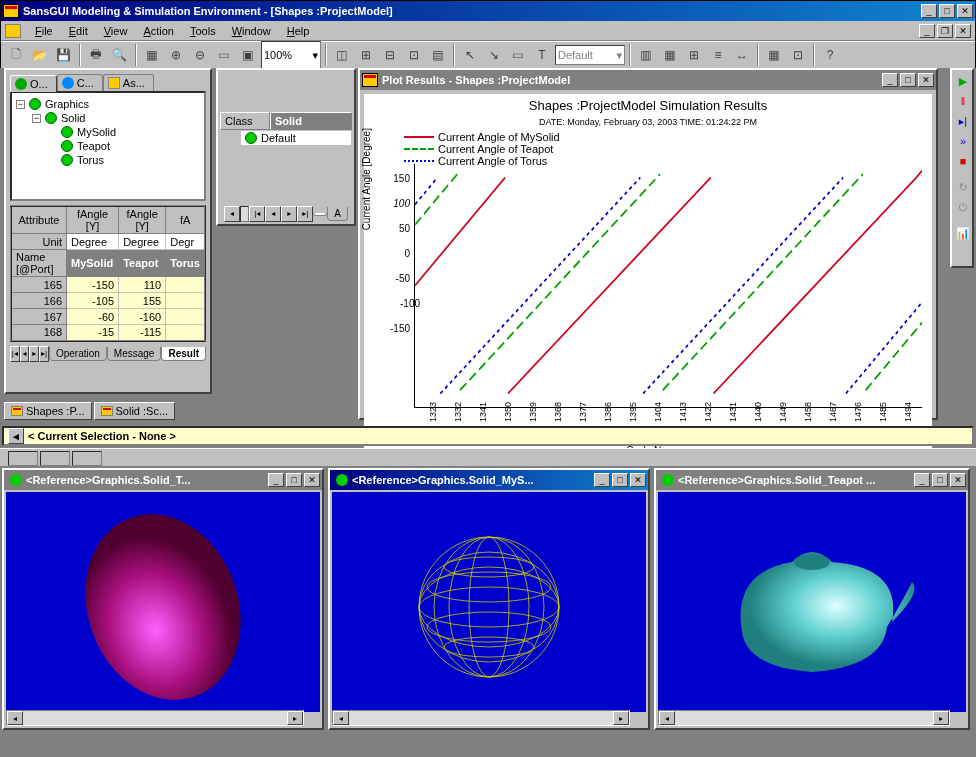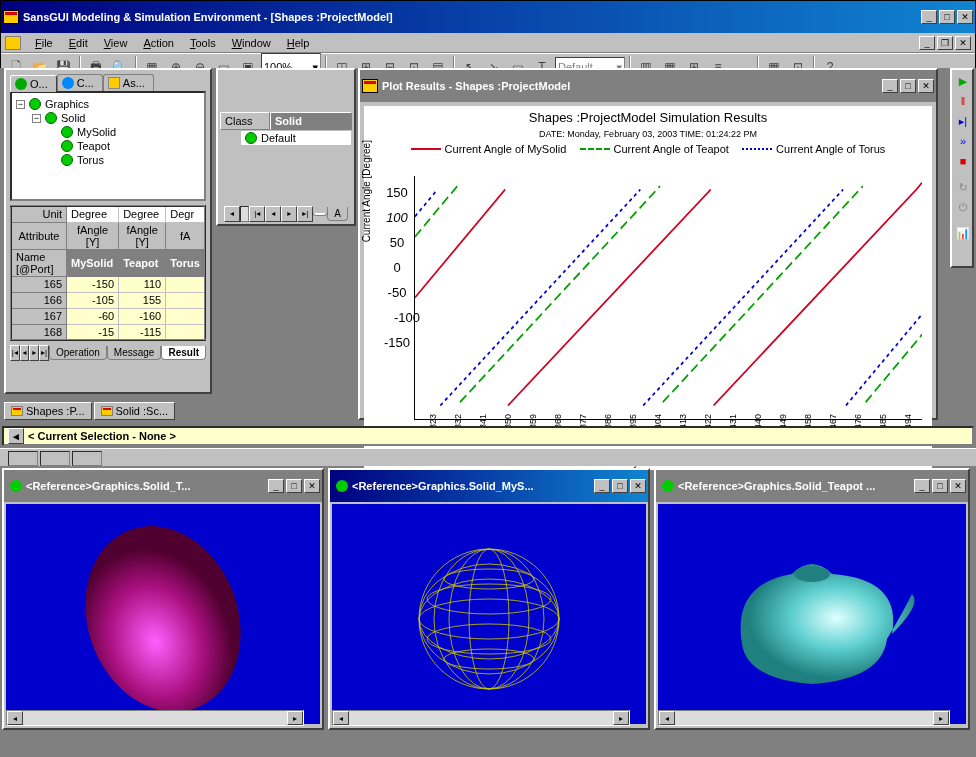--- a/index.html
+++ b/index.html
@@ -1,18 +1,18 @@
 <!DOCTYPE html>
 <html><head>
 <meta charset="utf-8">
 <style>
 * { box-sizing: border-box; margin: 0; padding: 0; font-family: "MS Sans Serif", Tahoma, sans-serif; font-size: 11px; }
 body { background: #c0c0c0; width: 976px; height: 757px; overflow: hidden; border: 1px solid #000; }
 
-.titlebar { background: linear-gradient(to right, #000080, #1084d0); color: #fff; height: 32px; display: flex; align-items: center; padding: 0 2px; }
+.titlebar { background: linear-gradient(to right, #000080, #1084d0); color: #fff; height: 20px; display: flex; align-items: center; padding: 0 2px; }
 .titlebar .icon { width: 16px; height: 14px; background: #ffcc00; border: 1px solid #000; margin-right: 4px; display: flex; flex-direction: column; }
 .titlebar .icon::before { content: ""; display:block; height:3px; background:#d00; margin:1px; }
 .titlebar .title { flex: 1; font-weight: bold; }
 .winbtn { width: 16px; height: 14px; background: #c0c0c0; border: 1px solid #fff; border-right-color:#404040; border-bottom-color:#404040; margin-left: 2px; font-size:9px; line-height:12px; text-align:center; font-family: Marlett, sans-serif; color:#000;}
 .menubar { background: #c0c0c0; height: 20px; display:flex; align-items:center; padding: 0 4px; border-bottom: 1px solid #808080; }
 .menubar .mitem { padding: 2px 8px; }
 .menubar .mitem u { text-decoration: underline; }
 .mdi-ctrl { margin-left:auto; display:flex; }
 
 .toolbar { background:#c0c0c0; height: 28px; border-top:1px solid #fff; border-bottom:1px solid #808080; display:flex; align-items:center; padding: 0 4px; gap:2px;}
@@ -59,27 +59,27 @@
 .rightgrid .hdr .cell { flex:1; background:#c0c0c0; border:1px solid; border-color:#fff #808080 #808080 #fff; padding:2px 4px;}
 .rightgrid .row3 { display:flex; background:#fff; border:1px solid #c0c0c0;}
 .rightgrid .row3 .c1 { width:20px; border-right:1px solid #c0c0c0; background:#c0c0c0;}
 .rightgrid .row3 .c2 { flex:1; padding:1px 4px; display:flex; align-items:center; gap:4px;}
 
 .plotwin { position:absolute; left:358px; top:22px; width:580px; height:330px; background:#c0c0c0; border:2px solid; border-color:#fff #404040 #404040 #fff;}
 .plotwin .titlebar { background:#808080;}
 .plotbody { background:#fff; margin:4px; height:364px; position:relative;}
 .plot-title { text-align:center; font-size:13px; padding:4px;}
 .plot-sub { text-align:center; font-size:9px;}
-.legend { display:flex; justify-content:space-around; padding:4px 40px; font-size:9px;}
+.legend { display:flex; justify-content:space-around; padding:4px 40px; font-size:9px;flex-direction:column;}
 .legend-item { display:flex; align-items:center; gap:4px;}
 .lline { width:30px; height:2px;}
 .chart { position:absolute; left:50px; top:70px; right:10px; bottom:50px; border-left:1px solid #000; border-bottom:1px solid #000;}
 .ylabel { position:absolute; left:2px; top:50%; transform:rotate(-90deg) translateX(50%); transform-origin:left; font-size:10px; white-space:nowrap;}
 .xlabel { position:absolute; bottom:2px; left:50%; transform:translateX(-50%); font-size:10px;}
-.ytick { position:absolute; left:20px; font-size:13px; text-align:center; width:26px;}
+.ytick { position:absolute; left:20px; font-size:10px; text-align:right; width:26px;}
 .xtick { position:absolute; bottom:26px; font-size:9px; transform:rotate(-90deg); transform-origin:top left;}
 
 .vtoolbar { position:absolute; right:2px; top:22px; width:24px; background:#c0c0c0; border:2px solid; border-color:#fff #404040 #404040 #fff; padding:2px; display:flex; flex-direction:column; gap:2px;}
 .vbtn { width:18px; height:18px; border:1px solid #c0c0c0; text-align:center; line-height:16px; font-size:11px;}
 
 .selbar { position:absolute; left:2px; top:378px; right:2px; height:20px; background:#ffffcc; border:2px inset #808080; display:flex; align-items:center; padding:0 4px; font-weight:bold;}
 .selbar .arrow { width:16px; background:#c0c0c0; border:1px solid; border-color:#fff #404040 #404040 #fff; text-align:center; margin-right:4px; height:16px; line-height:14px;}
 
 .statusbar { position:absolute; left:0; top:400px; right:0; height:18px; background:#c0c0c0; border-top:1px solid #fff; padding:2px 6px; display:flex;}
 .statusbar .cell { border:1px inset #808080; padding:0 4px; margin-left:2px; min-width:30px; height:15px;}
@@ -208,30 +208,30 @@
       <div class="tree-item indent2">
           <span style="width:9px"></span>
           <span class="ticon3"></span>
           <span>Torus</span>
         </div>
     </div>
     <div class="gridwrap">
       <table class="grid">
         <tbody>
             <tr>
+          <th style="text-align:center">Attribute</th>
+          <th style="text-align:center">fAngle [Y]</th>
+          <th style="text-align:center">fAngle [Y]</th>
+          <th style="text-align:center">fA</th>
+        </tr>
+        <tr>
           <th class="rowh">Unit</th>
           <td style="text-align:left">Degree</td>
           <td style="text-align:left">Degree</td>
           <td style="text-align:left">Degr</td>
-        </tr>
-        <tr>
-          <th style="text-align:center">Attribute</th>
-          <th style="text-align:center">fAngle [Y]</th>
-          <th style="text-align:center">fAngle [Y]</th>
-          <th style="text-align:center">fA</th>
         </tr>
         <tr class="namerow">
           <th class="rowh" style="background:#c0c0c0;color:#000;font-weight:normal">Name [@Port]</th>
           <th>MySolid</th>
           <th>Teapot</th>
           <th>Torus</th>
         </tr>
         <tr class="selrow">
               <th class="rowh">165</th>
               <td>-150</td>

